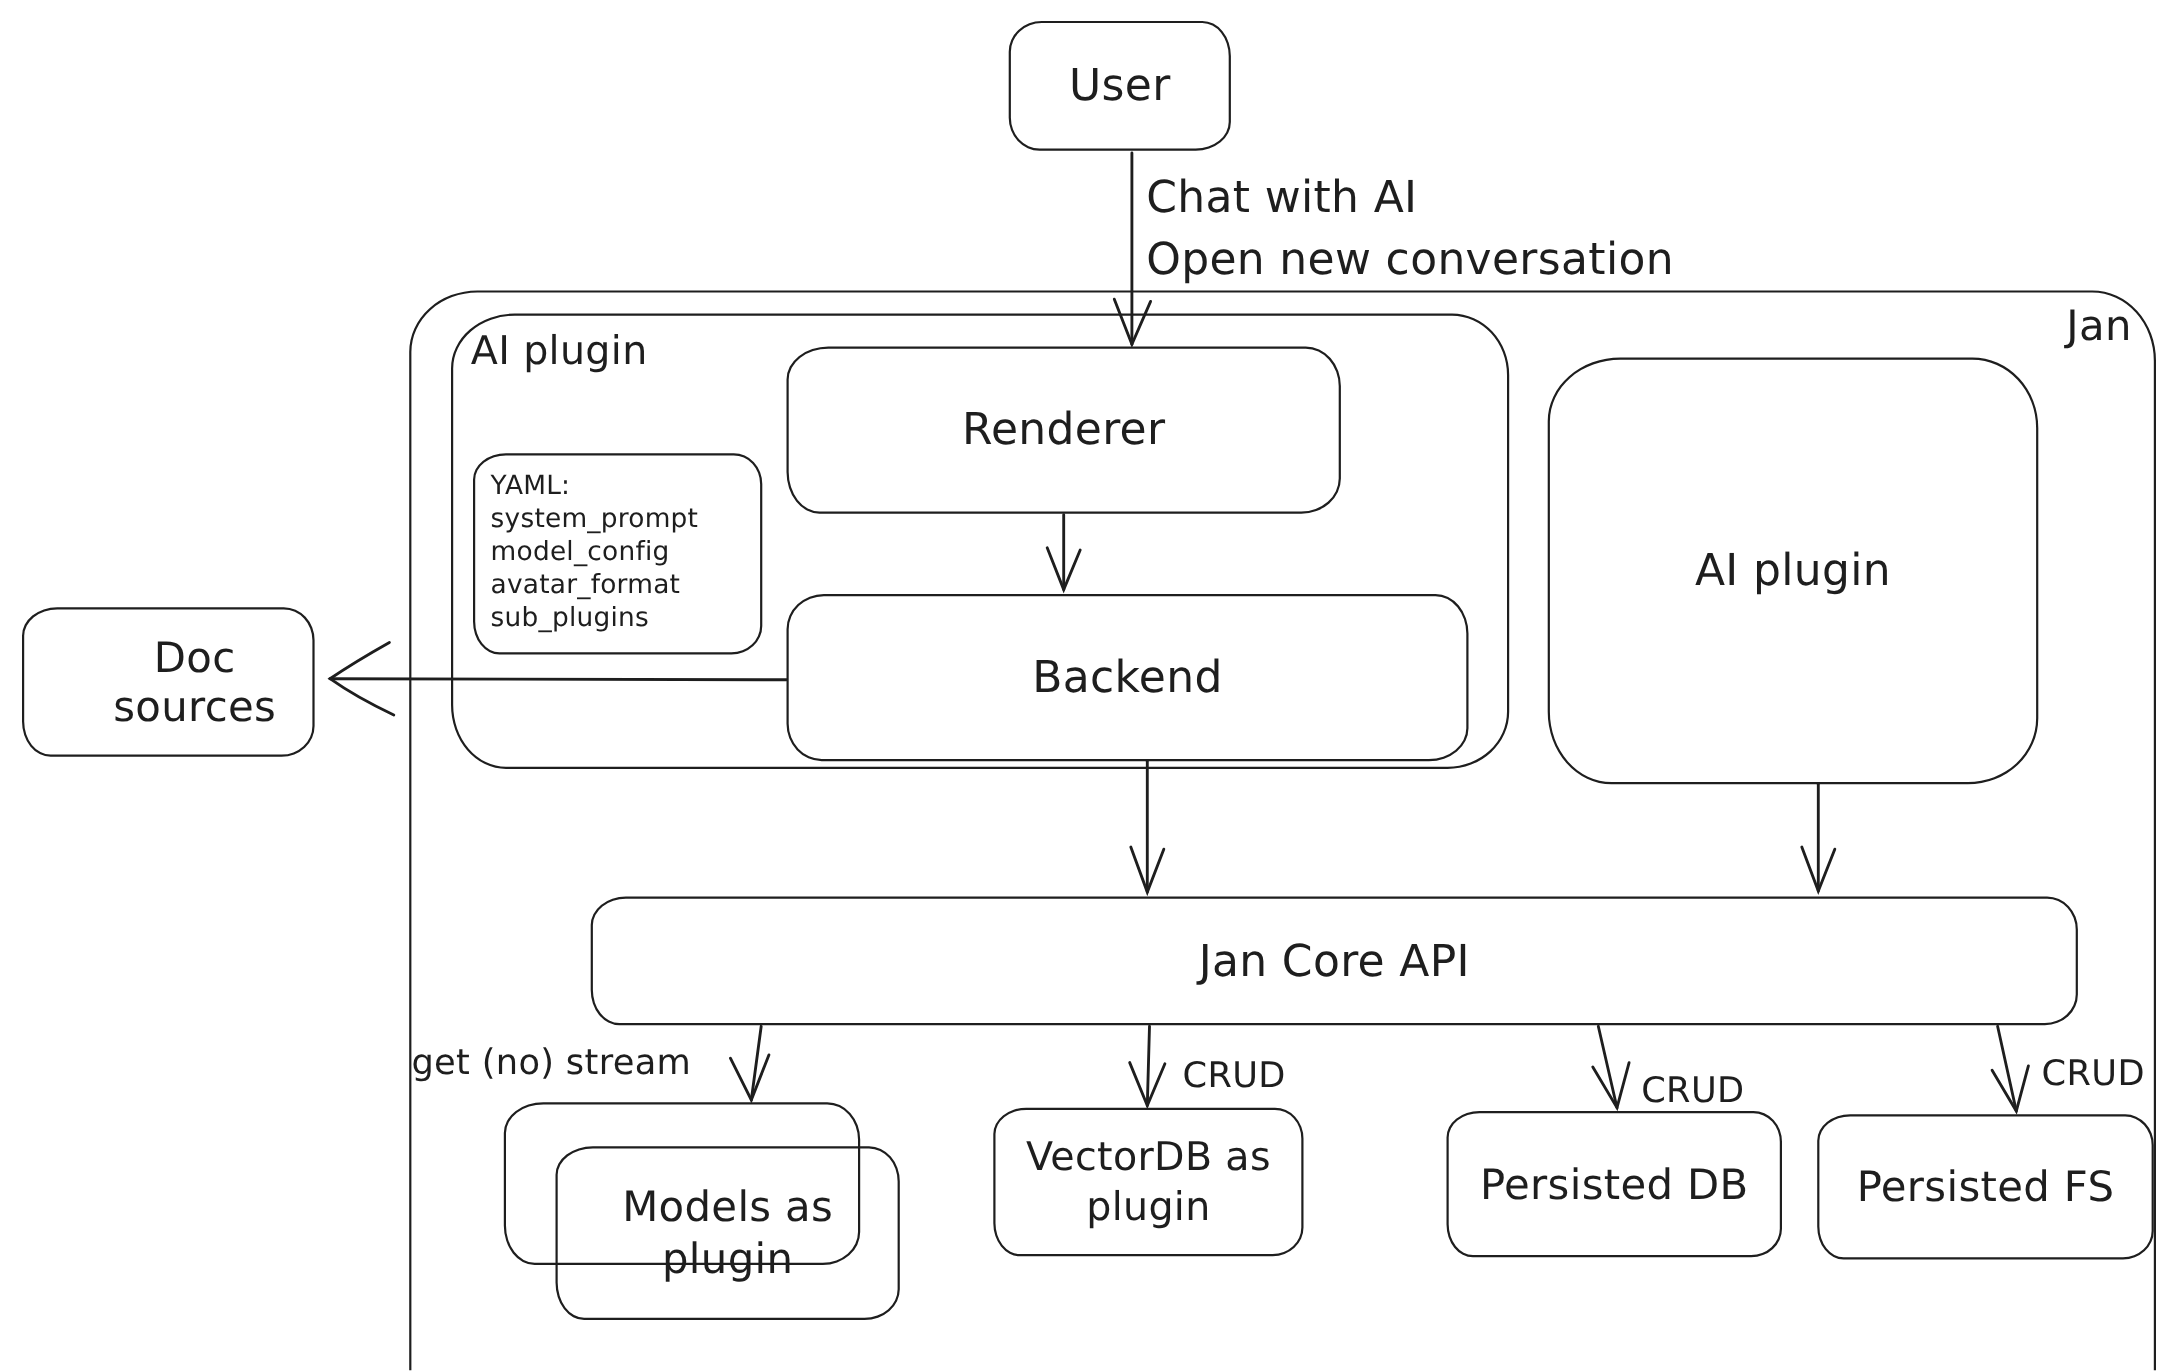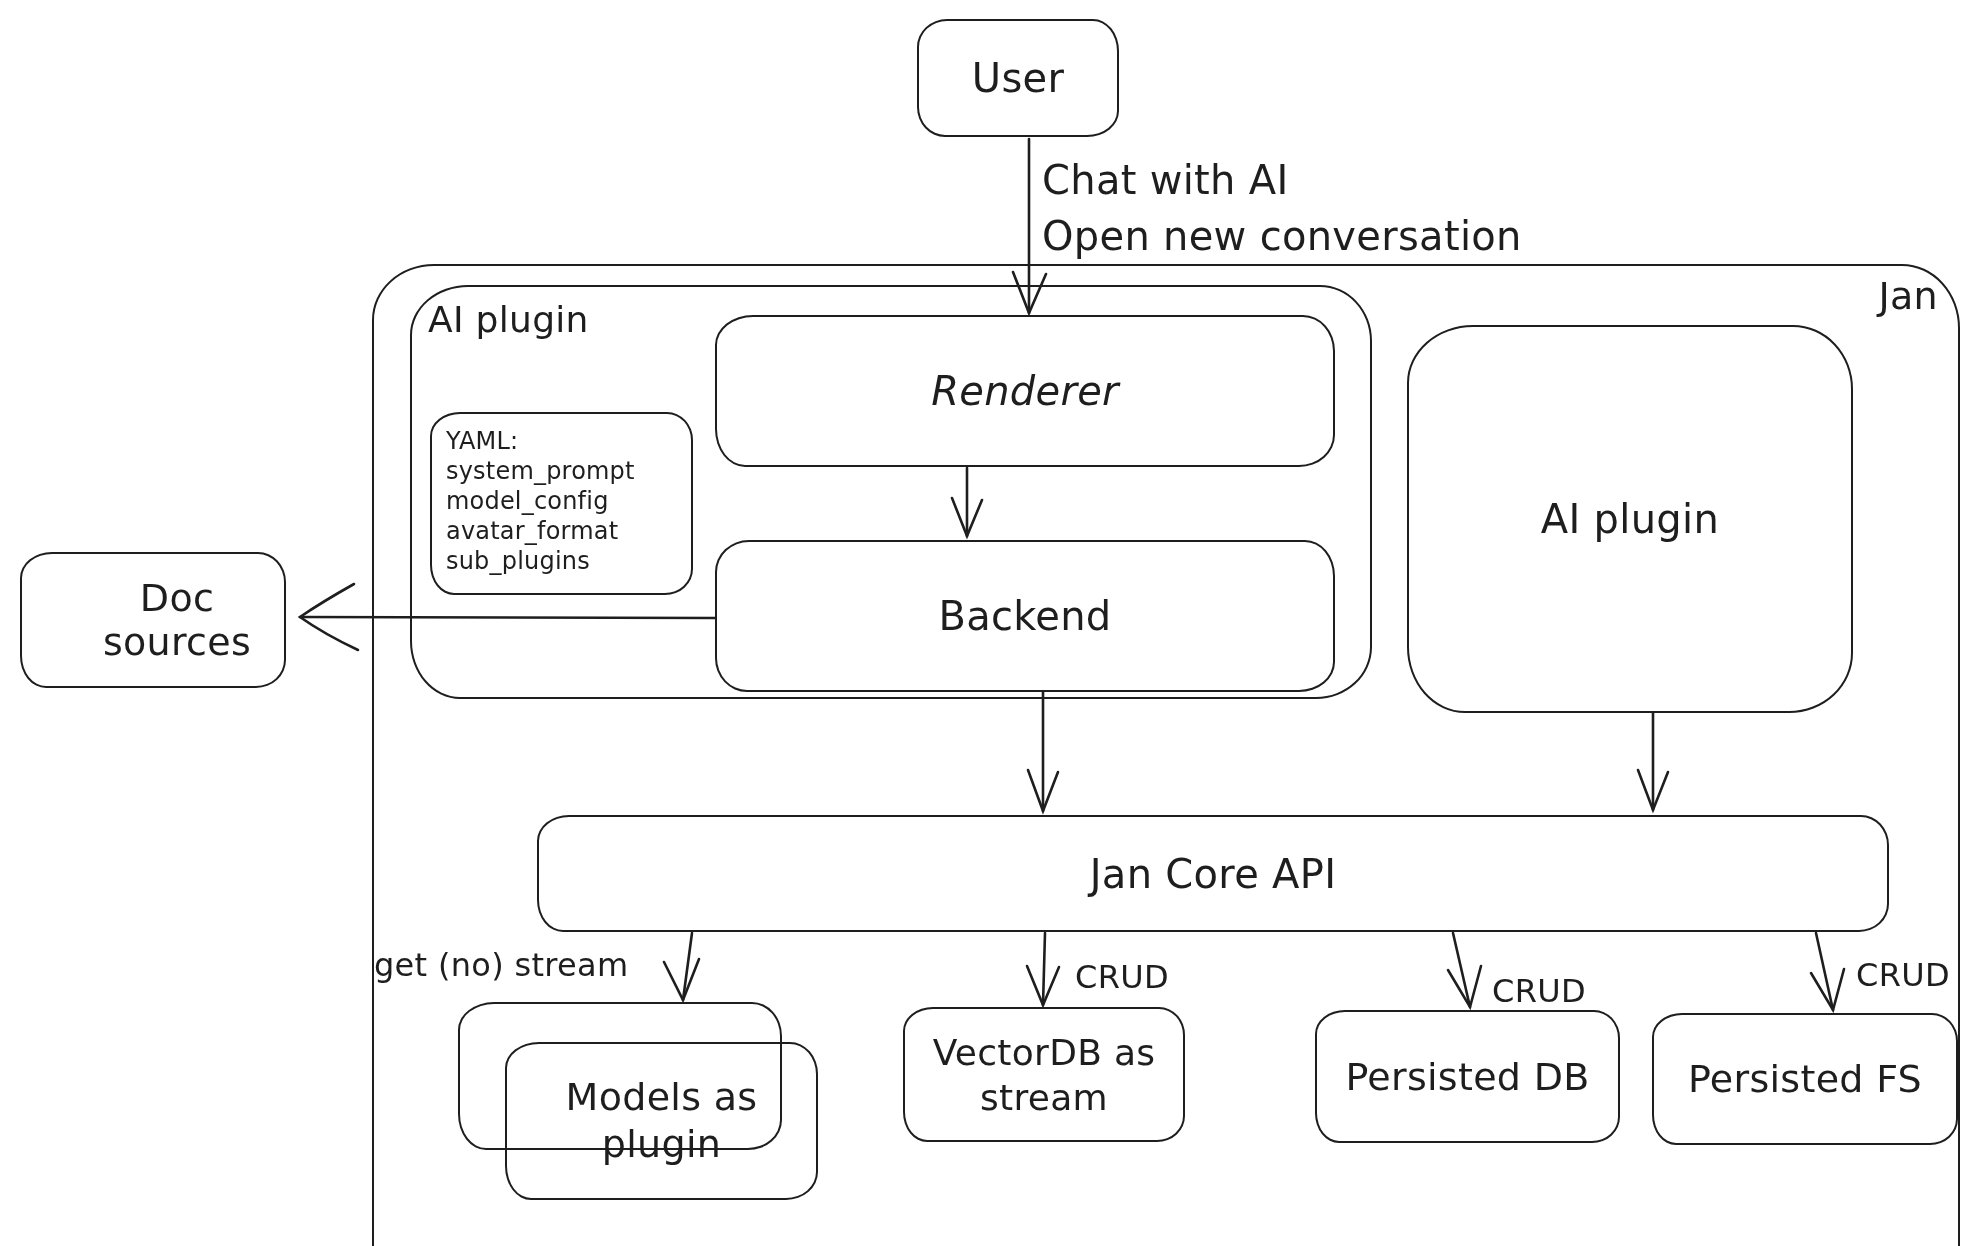--- a/index.html
+++ b/index.html
@@ -27,21 +27,21 @@
   .lbl { position: absolute; white-space: nowrap; letter-spacing: 0.3px; }
   svg.wires { position: absolute; left: 0; top: 0; pointer-events: none; }
   svg.wires path, svg.wires line { stroke: #1e1e1e; stroke-width: 2.6; fill: none; stroke-linecap: round; }
 
   
   #user        { left: 917px;  top: 19px;   width: 202px;  height: 118px; font-size: 40px; border-radius: 30px 26px 32px 28px / 28px 32px 26px 30px; }
   #jan         { left: 372px;  top: 264px;  width: 1588px; height: 1076px; border-radius: 62px 58px 64px 56px / 56px 64px 58px 62px; }
   #jan-label   { right: 20px;  top: 8px;    position: absolute; font-size: 38px; }
   #ai-left     { left: 410px;  top: 285px;  width: 962px;  height: 414px; border-radius: 58px 52px 56px 50px / 50px 56px 52px 58px; }
   #ai-left-label { left: 16px; top: 12px;   position: absolute; font-size: 36px; }
-  #renderer    { left: 715px;  top: 315px;  width: 620px;  height: 152px; font-size: 40px; border-radius: 38px 32px 36px 30px / 30px 36px 32px 38px; font-style: italic; }
+  #renderer    { left: 715px;  top: 315px;  width: 504px;  height: 152px; font-size: 40px; border-radius: 38px 32px 36px 30px / 30px 36px 32px 38px; }
   #yaml        { left: 430px;  top: 412px;  width: 263px;  height: 183px; font-size: 24px; border-radius: 30px 26px 28px 24px / 24px 28px 26px 30px;
                  display: block; padding: 12px 0 0 14px; text-align: left; line-height: 30px; letter-spacing: 0.2px; }
   #backend     { left: 715px;  top: 540px;  width: 620px;  height: 152px; font-size: 40px; border-radius: 34px 30px 36px 32px / 32px 36px 30px 34px; }
   #ai-right    { left: 1407px; top: 325px;  width: 446px;  height: 388px; font-size: 40px; border-radius: 66px 60px 64px 58px / 58px 64px 60px 66px; }
   #doc-sources { left: 20px;   top: 552px;  width: 266px;  height: 136px; font-size: 38px; border-radius: 32px 28px 30px 26px / 26px 30px 28px 32px; padding-left: 48px; }
   #core-api    { left: 537px;  top: 815px;  width: 1352px; height: 117px; font-size: 40px; border-radius: 32px 28px 30px 26px / 26px 30px 28px 32px; }
   #models-back  { left: 458px; top: 1002px; width: 324px;  height: 148px; border-radius: 36px 30px 34px 28px / 28px 34px 30px 36px; }
   #models-front { left: 505px; top: 1042px; width: 313px;  height: 158px; font-size: 38px; line-height: 1.25;
                   border-radius: 34px 28px 32px 26px / 26px 32px 28px 34px; padding: 0 8px; background: transparent; }
   #vectordb    { left: 903px;  top: 1007px; width: 282px;  height: 135px; font-size: 36px; line-height: 1.25; border-radius: 30px 26px 28px 24px / 24px 28px 26px 30px; }
@@ -80,21 +80,21 @@
   </div>
 
   <div class="node" id="backend">Backend</div>
   <div class="node" id="ai-right">AI plugin</div>
   <div class="node" id="doc-sources">Doc sources</div>
   <div class="node" id="core-api">Jan Core API</div>
 
   <div class="node" id="models-back"></div>
   <div class="node" id="models-front">Models as plugin</div>
 
-  <div class="node" id="vectordb">VectorDB as stream</div>
+  <div class="node" id="vectordb">VectorDB as plugin</div>
   <div class="node" id="persisted-db">Persisted DB</div>
   <div class="node" id="persisted-fs">Persisted FS</div>
 
   <svg class="wires" width="1981" height="1246" viewBox="0 0 1981 1246">
     <g>
       <line x1="1029" y1="139" x2="1029" y2="313"></line>
       <path d="M1013,272 L1029,313 L1046,274"></path>
     </g>
     <g>
       <line x1="967" y1="468" x2="967" y2="536"></line>

